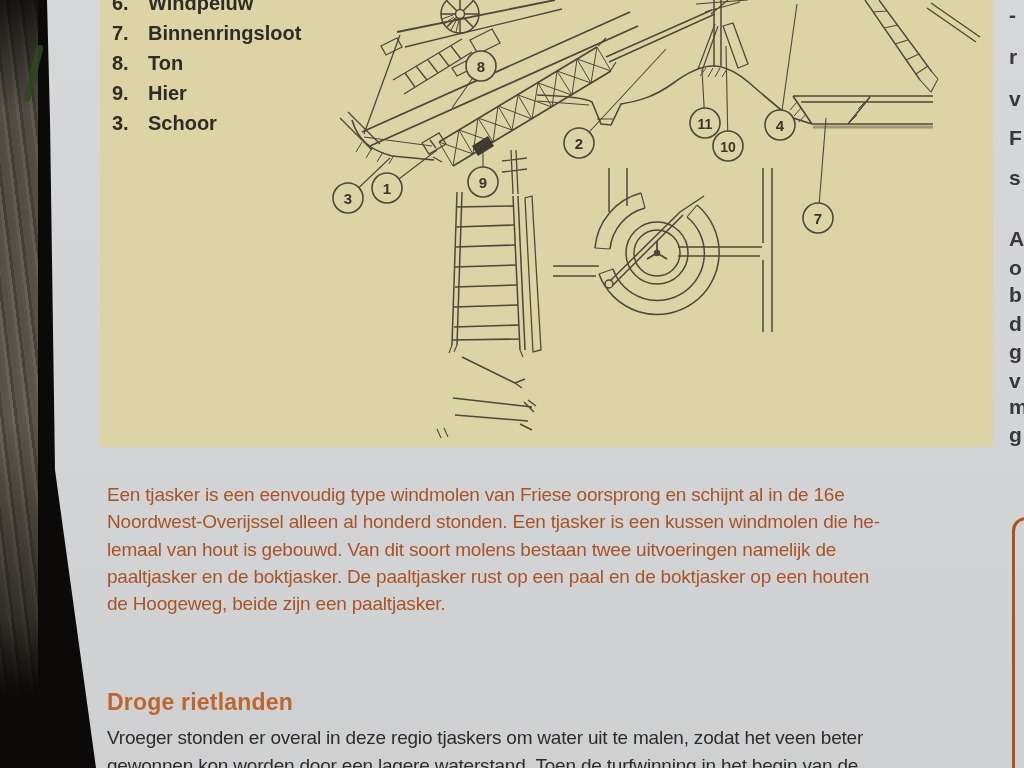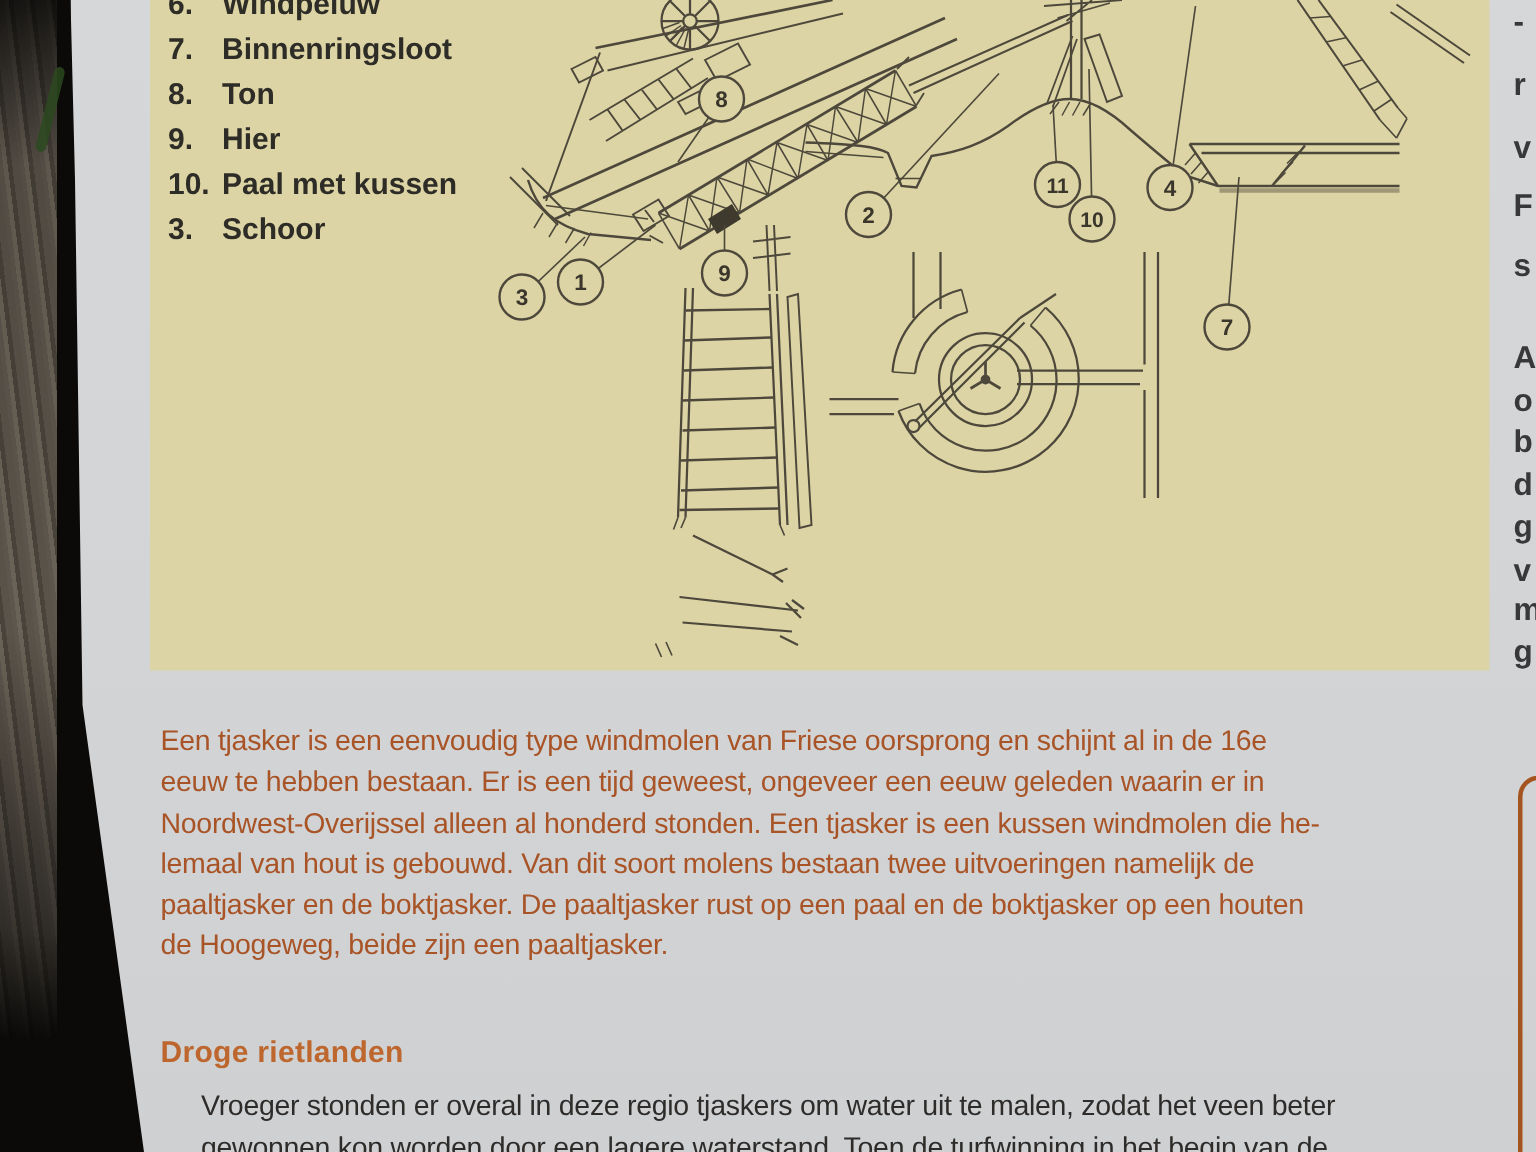--- a/index.html
+++ b/index.html
@@ -22,24 +22,24 @@
   .legend .li{display:flex;height:30px;align-items:center;}
   .legend .num{width:36px;}
   
   svg.diagram{position:absolute;left:0;top:0;width:893px;height:447px;display:block;}
   .ink{stroke:var(--ink,#4d483b);fill:none;}
   
   .para{position:absolute;left:107px;top:481px;width:885px;color:var(--accent_orange,#a85427);
         font-weight:normal;font-size:19px;letter-spacing:-0.2px;}
   .para .ln{height:27.3px;line-height:27.3px;white-space:nowrap;}
   
-  .sec-head{position:absolute;left:107px;top:686px;font-size:20px;line-height:32px;font-weight:bold;
+  .sec-head{position:absolute;left:107px;top:686px;font-size:23px;line-height:32px;font-weight:bold;
         color:var(--heading_orange,#bd672e);letter-spacing:.2px;white-space:nowrap;}
   .body-text{position:absolute;left:107px;top:724px;width:900px;color:#2d2c2a;font-size:19px;letter-spacing:-0.2px;}
-  .body-text .ln{height:27.5px;line-height:27.5px;white-space:nowrap;margin-left:27px;}
+  .body-text .ln{height:27.5px;line-height:27.5px;white-space:nowrap;}
   
   .fragments span{position:absolute;left:1009px;color:#38383a;font-weight:bold;font-size:21px;line-height:21px;}
   
   .orange-box{position:absolute;left:1012px;top:517px;width:80px;height:300px;
         border-left:3px solid #a4541f;border-top:3px solid #a4541f;border-top-left-radius:14px;}
 </style>
 </head>
 <body>
 
 <div class="photo">
@@ -60,24 +60,20 @@
             <span class="num">7.</span>
             <span>Binnenringsloot</span>
           </div>
         <div class="li">
             <span class="num">8.</span>
             <span>Ton</span>
           </div>
         <div class="li">
             <span class="num">9.</span>
             <span>Hier</span>
-          </div>
-        <div class="li">
-            <span class="num">10.</span>
-            <span>Paal met kussen</span>
           </div>
         <div class="li">
             <span class="num">3.</span>
             <span>Schoor</span>
           </div>
       </div>
 
       <svg class="diagram" viewBox="0 0 893 447">
 
         <g class="ink" stroke-width="1.8">
@@ -189,21 +185,20 @@
             <text x="628" y="151.5" text-anchor="middle" font-size="14" font-weight="bold" fill="#3a362c">10</text>
             <line x1="605" y1="123" x2="602" y2="70" stroke="#4d483b" stroke-width="1.1"></line>
             <circle cx="605" cy="123" r="15" fill="#dcd4a4" stroke="#4d483b" stroke-width="1.6"></circle>
             <text x="605" y="128.5" text-anchor="middle" font-size="14" font-weight="bold" fill="#3a362c">11</text>
           </g>
       </svg>
     </div>
 
     <div class="para">
       <div class="ln">Een tjasker is een eenvoudig type windmolen van Friese oorsprong en schijnt al in de 16e</div>
-      <div class="ln">eeuw te hebben bestaan. Er is een tijd geweest, ongeveer een eeuw geleden waarin er in</div>
       <div class="ln">Noordwest-Overijssel alleen al honderd stonden. Een tjasker is een kussen windmolen die he-</div>
       <div class="ln">lemaal van hout is gebouwd. Van dit soort molens bestaan twee uitvoeringen namelijk de</div>
       <div class="ln">paaltjasker en de boktjasker. De paaltjasker rust op een paal en de boktjasker op een houten</div>
       <div class="ln">de Hoogeweg, beide zijn een paaltjasker.</div>
     </div>
 
     <div class="sec-head">Droge rietlanden</div>
 
     <div class="body-text">
       <div class="ln">Vroeger stonden er overal in deze regio tjaskers om water uit te malen, zodat het veen beter</div>

